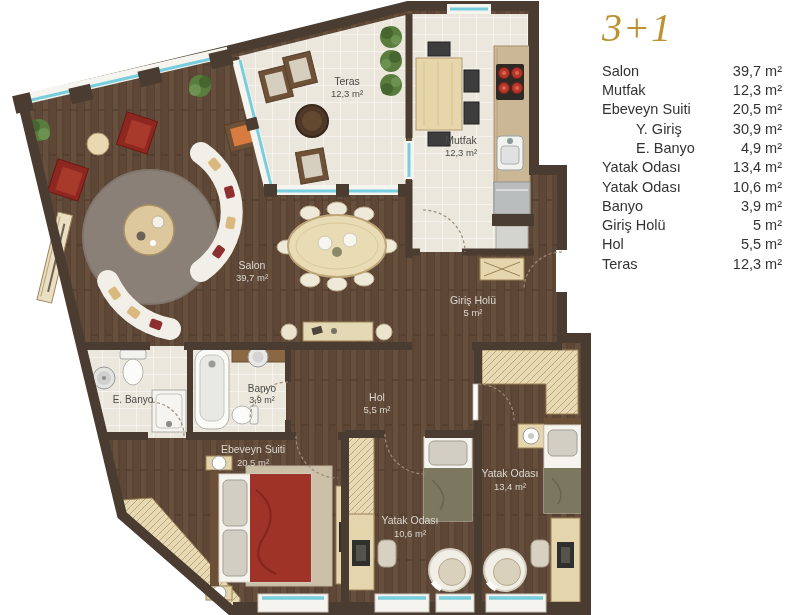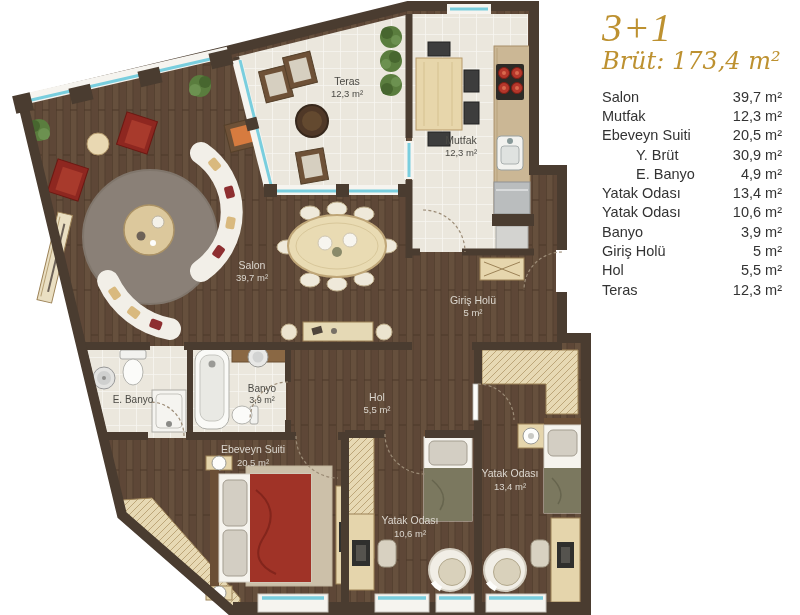--- a/index.html
+++ b/index.html
@@ -379,37 +379,36 @@
     <text class="lbl-light" font-size="9.5" x="410" y="537">10,6 m²</text>
     <text class="lbl-light" font-size="10.5" x="510" y="477">Yatak Odası</text>
     <text class="lbl-light" font-size="9.5" x="510" y="490">13,4 m²</text>
   </g>
 </svg>
 </div>
 
 <div id="side">
   <div>
     <div class="t1">3+1</div>
-    <div class="t2">Brüt: 173,4 m²</div>
   </div>
   <div id="legend">
     <div class="lrow">
       <span class="lab">Salon</span>
       <span class="val">39,7 m²</span>
     </div>
     <div class="lrow">
       <span class="lab">Mutfak</span>
       <span class="val">12,3 m²</span>
     </div>
     <div class="lrow">
       <span class="lab">Ebeveyn Suiti</span>
       <span class="val">20,5 m²</span>
     </div>
     <div class="lrow indent">
-      <span class="lab">Y. Brüt</span>
+      <span class="lab">Y. Giriş</span>
       <span class="val">30,9 m²</span>
     </div>
     <div class="lrow indent">
       <span class="lab">E. Banyo</span>
       <span class="val">4,9 m²</span>
     </div>
     <div class="lrow">
       <span class="lab">Yatak Odası</span>
       <span class="val">13,4 m²</span>
     </div>

